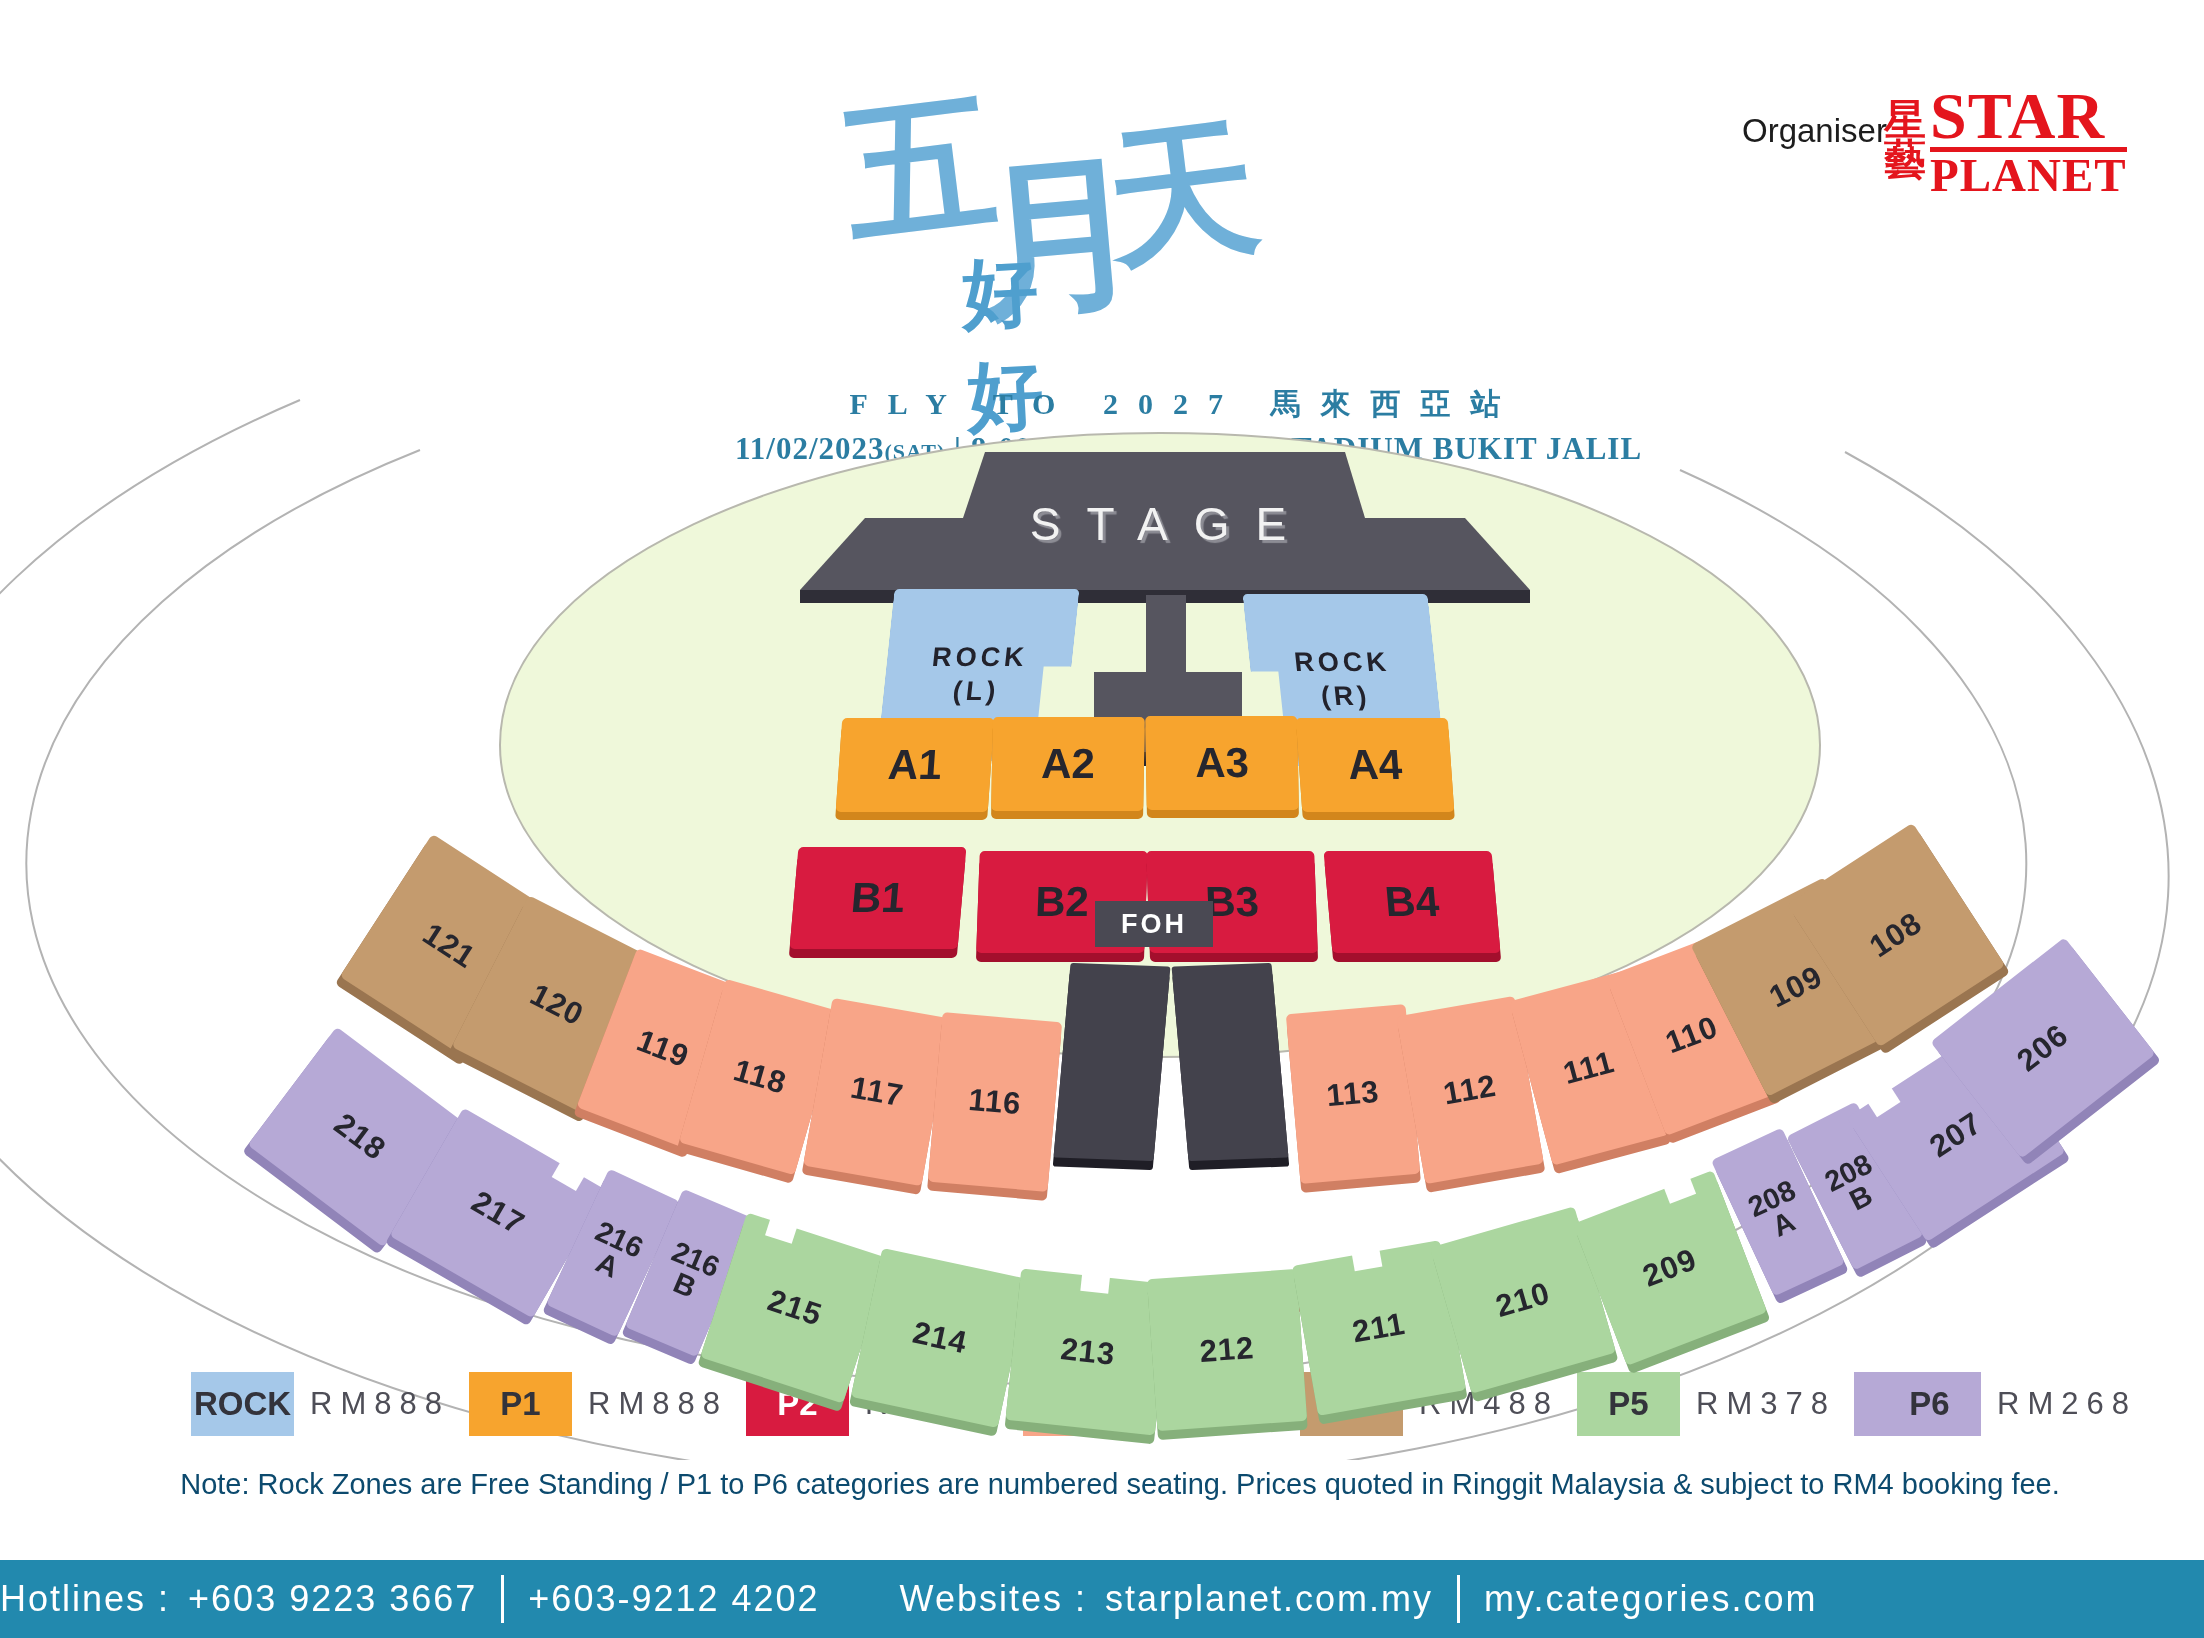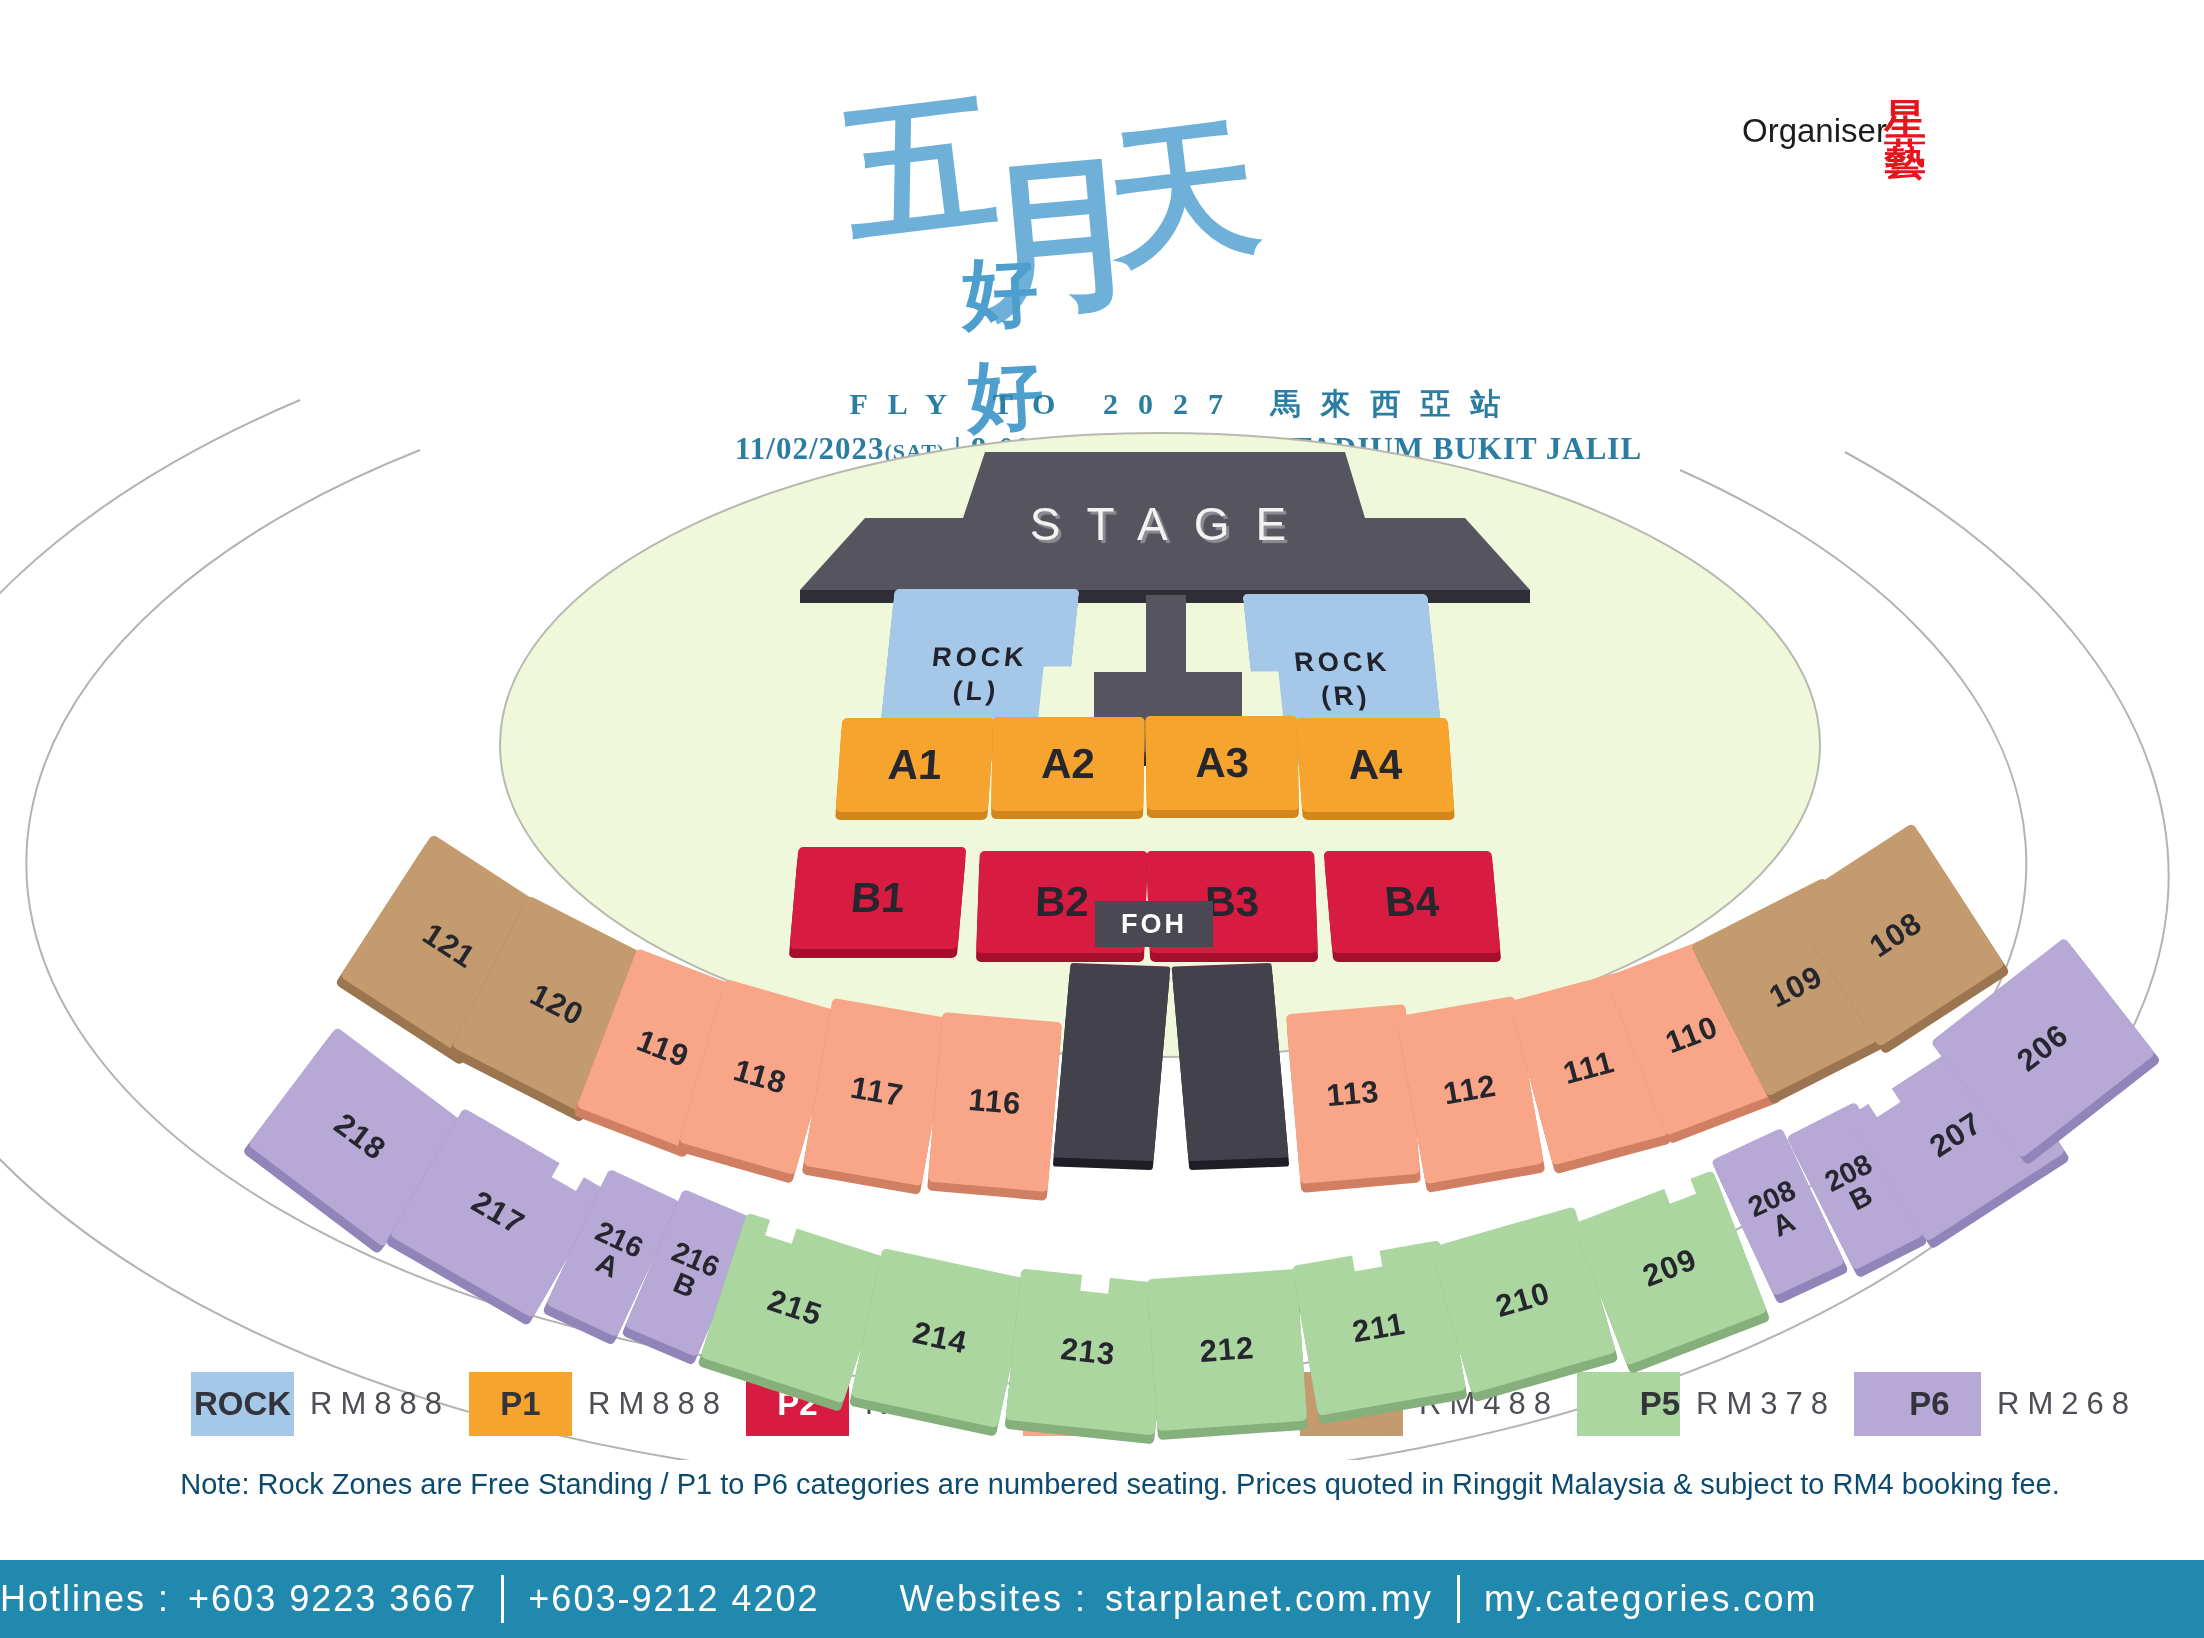--- a/index.html
+++ b/index.html
@@ -73,20 +73,24 @@
   <span class="calli-char" style="left:1108px;top:95px;font-size:150px;transform:rotate(-7deg);">天</span>
   <span class="calli-line2" style="left:978px;top:242px;font-size:76px;transform:rotate(-3deg);">好好好想見到你</span>
 </div>
 
 <div class="organiser">Organiser</div>
 <div class="logo">
   <div class="logo-cjk">
     <span>星</span>
     <span>藝</span>
   </div>
+  <div>
+    <div class="logo-star">STAR</div>
+    <div class="logo-planet">PLANET</div>
+  </div>
 </div>
 
 <div class="subtitle-wrap">
   <div class="tour-line">FLY TO 2027 馬來西亞站</div>
   <div class="event-line">
     <span>11/02/2023</span><span class="small">(SAT)</span>
     <span>|</span>
     <span>8:00</span><span class="small">PM</span>
     <span>|</span>
     <span>NATIONAL STADIUM BUKIT JALIL</span>
@@ -276,21 +280,21 @@
     </span>
   <span class="lprice">RM598</span>
 </div>
 <div class="litem" style="left:1300px;text-align:center;">
   <span class="lbox" style="background-color: rgb(196, 155, 110);">
       <span>P4</span>
     </span>
   <span class="lprice">RM488</span>
 </div>
 <div class="litem" style="left:1577px;">
-  <span class="lbox" style="background-color: rgb(171, 214, 159); justify-content: flex-end;">
+  <span class="lbox" style="background-color: rgb(171, 214, 159);">
       <span>P5</span>
     </span>
   <span class="lprice">RM378</span>
 </div>
 <div class="litem" style="left:1854px;">
   <span class="lbox" style="background-color: rgb(182, 169, 214); padding-left: 24px;">
       <span>P6</span>
     </span>
   <span class="lprice">RM268</span>
 </div>

